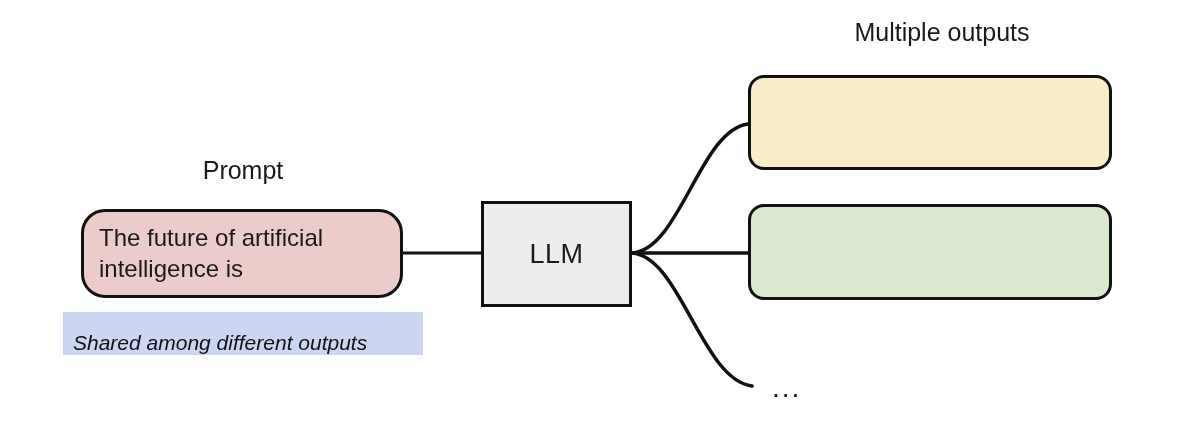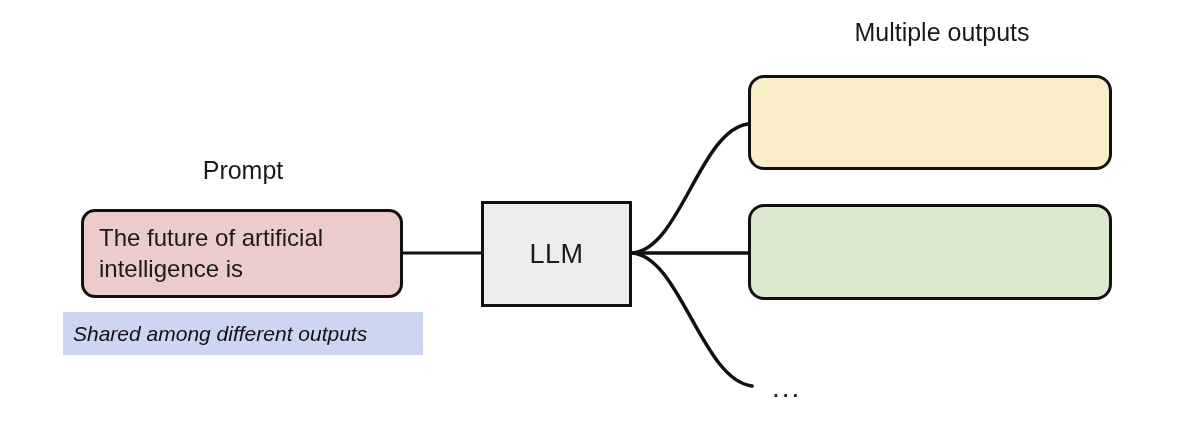--- a/index.html
+++ b/index.html
@@ -43,21 +43,21 @@
     border: 3px solid #111111;
   }
   .rounded { border-radius: 14px; }
 
   #prompt-box {
     left: 81px;
     top: 209px;
     width: 322px;
     height: 89px;
     background: #eccbcb;
-    border-radius: 14px;
+    border-radius: 24px;
   }
   #prompt-text {
     position: absolute;
     left: 15px;
     top: 10px;
     right: 10px;
     font-size: 24px;
     color: #1a1a1a;
     line-height: 1.3;
     font-family: "Liberation Sans", sans-serif;
@@ -98,21 +98,21 @@
   }
 
   #shared-note {
     position: absolute;
     left: 63px;
     top: 312px;
     width: 360px;
     height: 43px;
     background: #ccd6f2;
     display: flex;
-    align-items: center;
+    align-items: flex-end;
   }
   #shared-note-text {
     padding-left: 10px;
     font-size: 21px;
     font-style: italic;
     color: #111111;
     white-space: nowrap;
   }
 
   #ellipsis {

